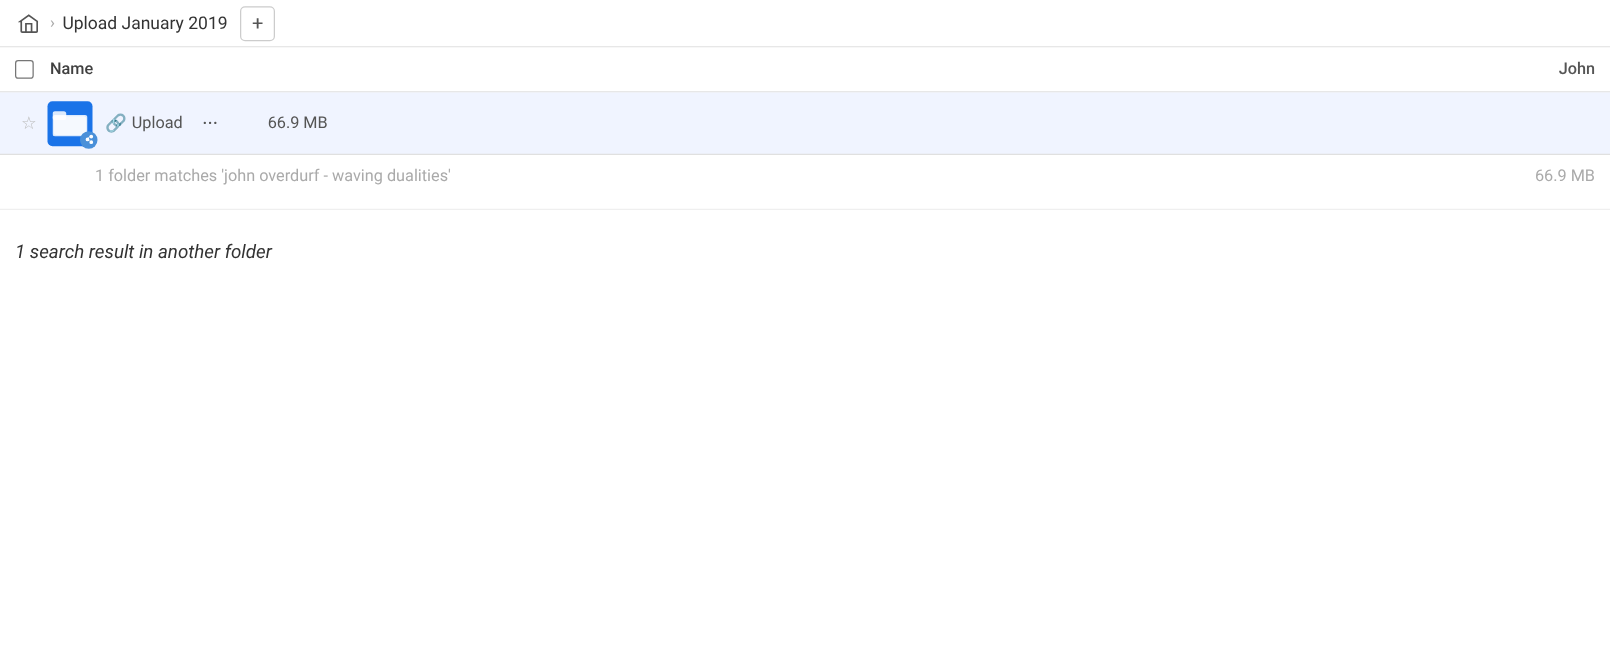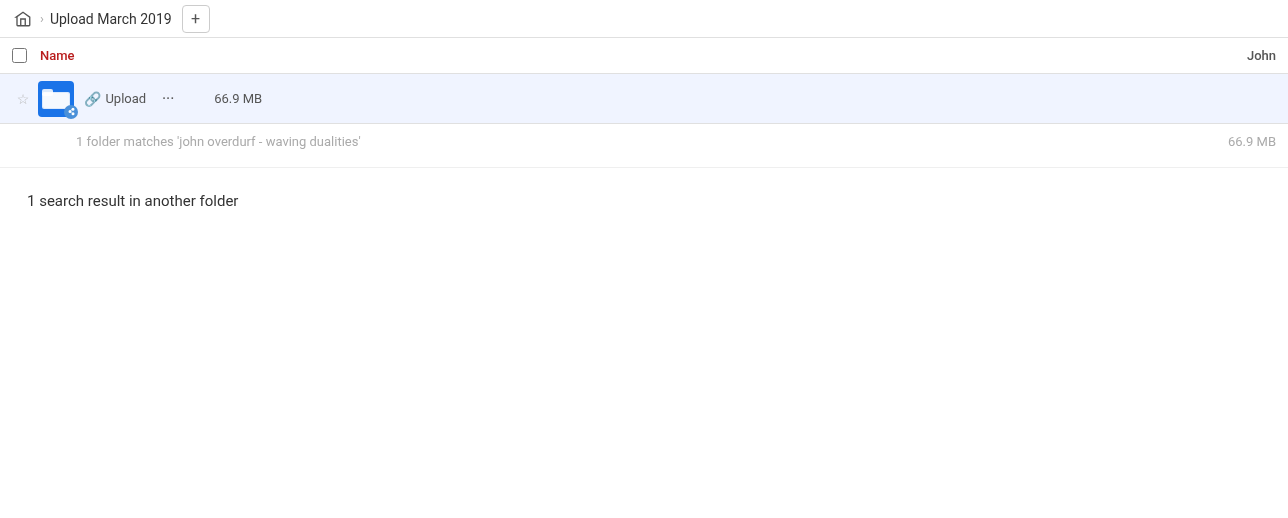--- a/index.html
+++ b/index.html
@@ -67,21 +67,21 @@
       background: #fff;
     }
     .col-checkbox {
       width: 28px;
       display: flex;
       align-items: center;
     }
     .col-name {
       flex: 1;
       font-size: 13px;
-      color: #b91c1c;
+      color: #404040;
       font-weight: 500;
     }
     .col-size {
       font-size: 13px;
       color: #555;
       font-weight: 500;
       min-width: 80px;
       text-align: right;
     }
 
@@ -177,40 +177,41 @@
     }
     .search-info-size {
       min-width: 80px;
       text-align: right;
       font-size: 13px;
       color: #aaa;
     }
 
     
     .another-folder-section {
-      padding: 24px 12px 12px 27px;
+      padding: 24px 12px 12px 12px;
+      font-style: italic;
     }
     .another-folder-title {
       font-size: 15px;
       color: #333;
       font-weight: 400;
     }
   </style>
 </head>
 <body>
 
 <div class="breadcrumb-bar">
   <div class="breadcrumb-home">
     <svg width="18" height="18" viewBox="0 0 24 24" fill="none" stroke="currentColor" stroke-width="1.8">
       <path d="M3 9.5L12 3l9 6.5V20a1 1 0 01-1 1H5a1 1 0 01-1-1V9.5z"></path>
       <polyline points="9,21 9,12 15,12 15,21"></polyline>
     </svg>
   </div>
   <span class="breadcrumb-sep">›</span>
-  <span class="breadcrumb-label">Upload March 2019</span>
+  <span class="breadcrumb-label">Upload January 2019</span>
   <div class="breadcrumb-add-btn">
     <span>+</span>
   </div>
 </div>
 
 <div class="column-header">
   <div class="col-checkbox">
     <input type="checkbox" style="width: 15px; height: 15px; cursor: pointer;">
   </div>
   <div class="col-name">Name</div>

